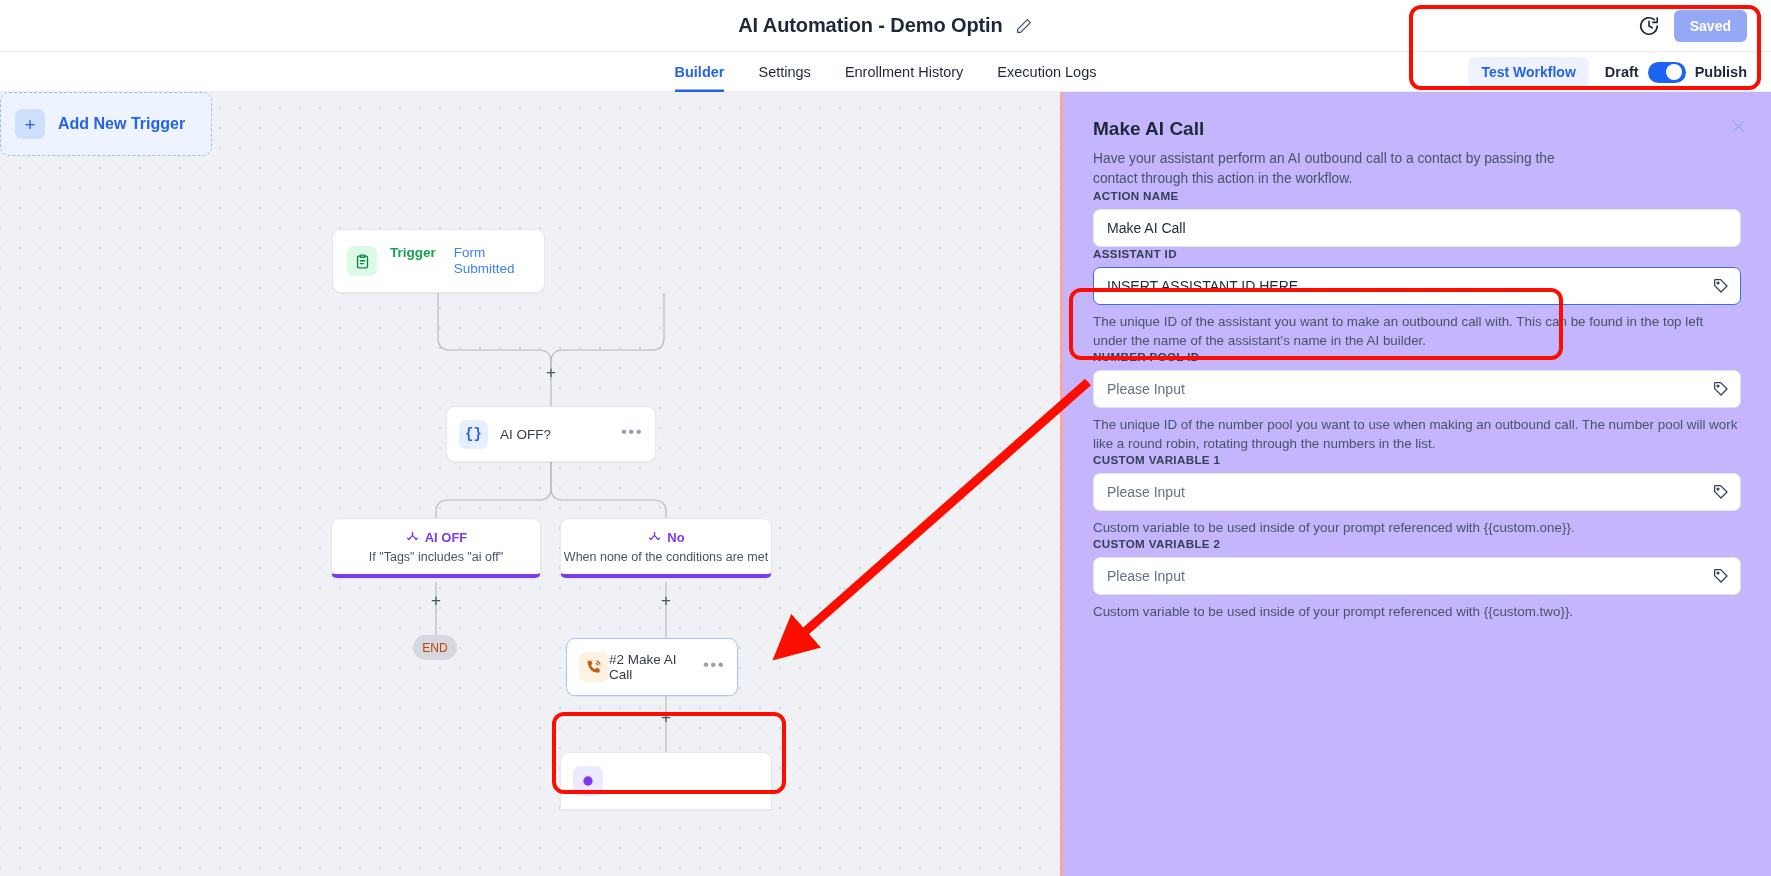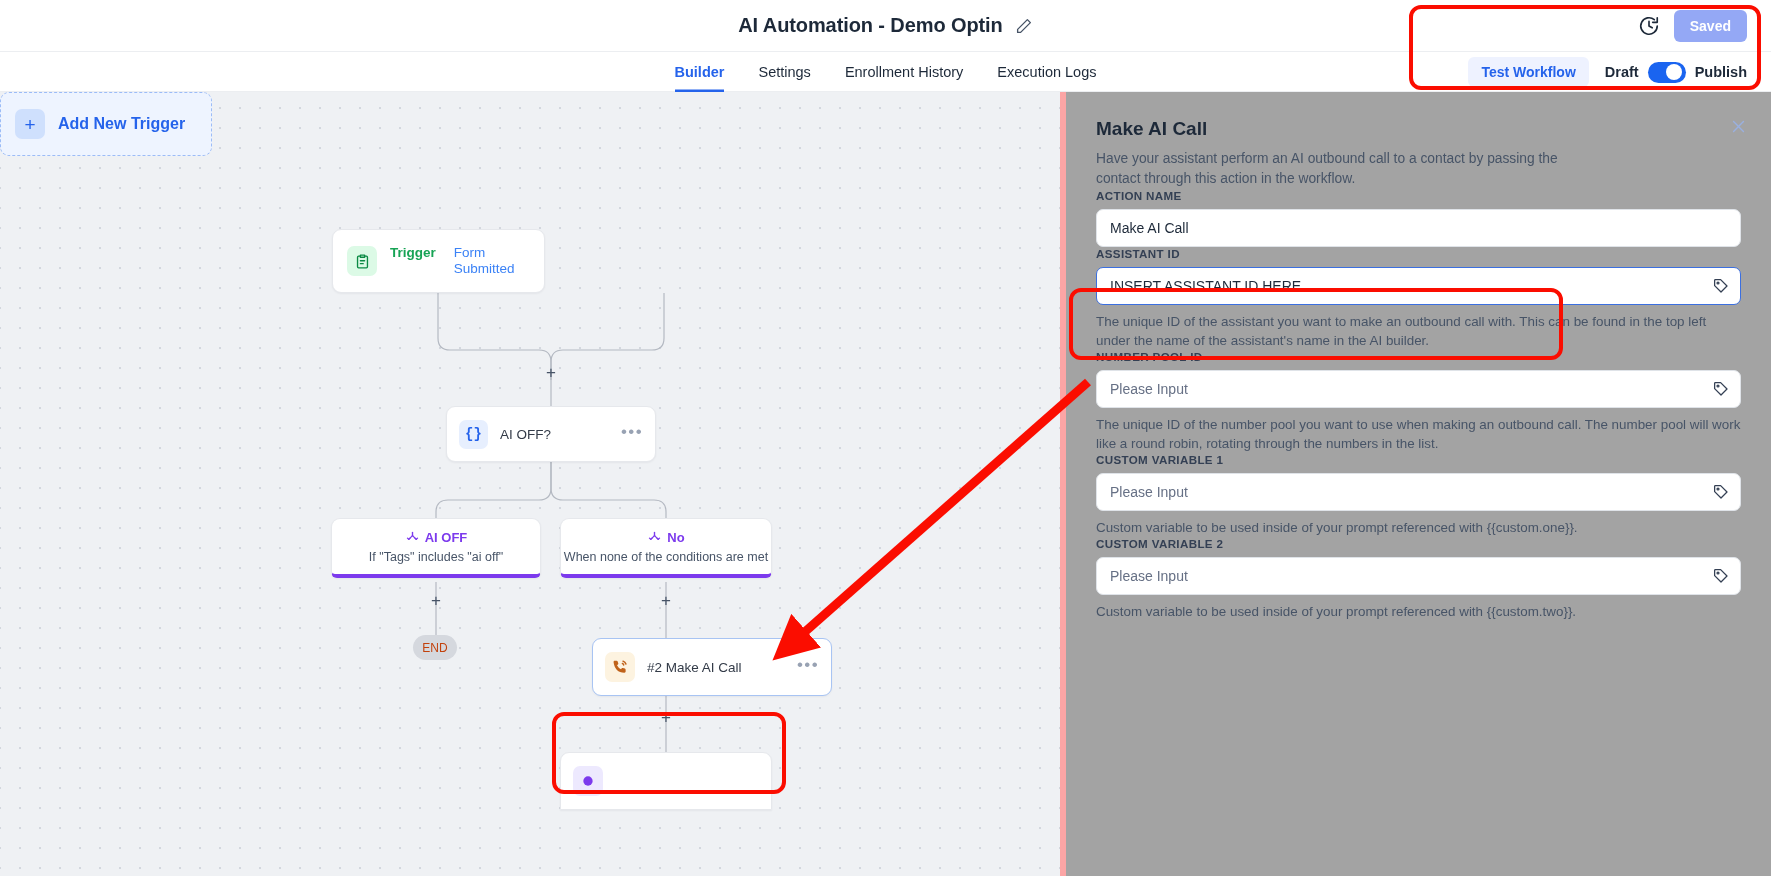--- a/index.html
+++ b/index.html
@@ -131,37 +131,37 @@
   .fork-icon { width: 15px; height: 15px; color: #7c3aed; display: block; }
   .branch-desc { font-size: 12.5px; color: #475467; white-space: nowrap; }
 
   
   #end-pill { position: absolute; left: 413px; top: 543px; width: 44px; height: 25px;
     background: #d5d8de; border-radius: 13px; display:flex;
     align-items:center; justify-content:center; }
   .end-txt { font-size: 12px; color: #c2410c; font-weight: 500; }
 
   
-  #node-makecall { left: 592px; top: 546px; width: 240px; height: 58px;
+  #node-makecall { left: 566px; top: 546px; width: 172px; height: 58px;
     border: 1.4px solid #a8c4f3; display: flex; align-items: center;
-    padding: 0 12px; gap: 12px; }
+    padding: 0 12px; }
 
   
   #node-bottom { left: 560px; top: 660px; width: 212px; height: 58px;
     display: flex; align-items: center; padding: 0 12px; gap: 12px;
     border-radius: 9px 9px 0 0; }
   .plusmark { position: absolute; color: #475467; font-size: 17px; line-height: 1;
     width: 14px; text-align: center; cursor: pointer; user-select: none; }
   svg.edges { position: absolute; left: 0; top: 0; width: 1060px; height: 784px;
     pointer-events: none; }
 
   
   .panel {
     position: absolute; left: 1060px; top: 92px; width: 711px; height: 784px;
-    background: #a3a3a3; border-left: 6px solid #fca5a5;
+    background: #c4b5fd; border-left: 3px solid #fca5a5;
     padding: 26px 30px 0 30px; overflow: hidden;
   }
   .panel-title { font-size: 19px; font-weight: 600; color: #1d2939; }
   .panel-close { position: absolute; right: 24px; top: 26px; width: 17px; height: 17px;
     color: #9ab0e0; cursor: pointer; }
   .panel-sub { margin-top: 9px; font-size: 13.8px; line-height: 1.45; color: #475467;
     max-width: 470px; }
 
   .field { }
   .field-label { font-size: 11.6px; font-weight: 700; color: #344054;

